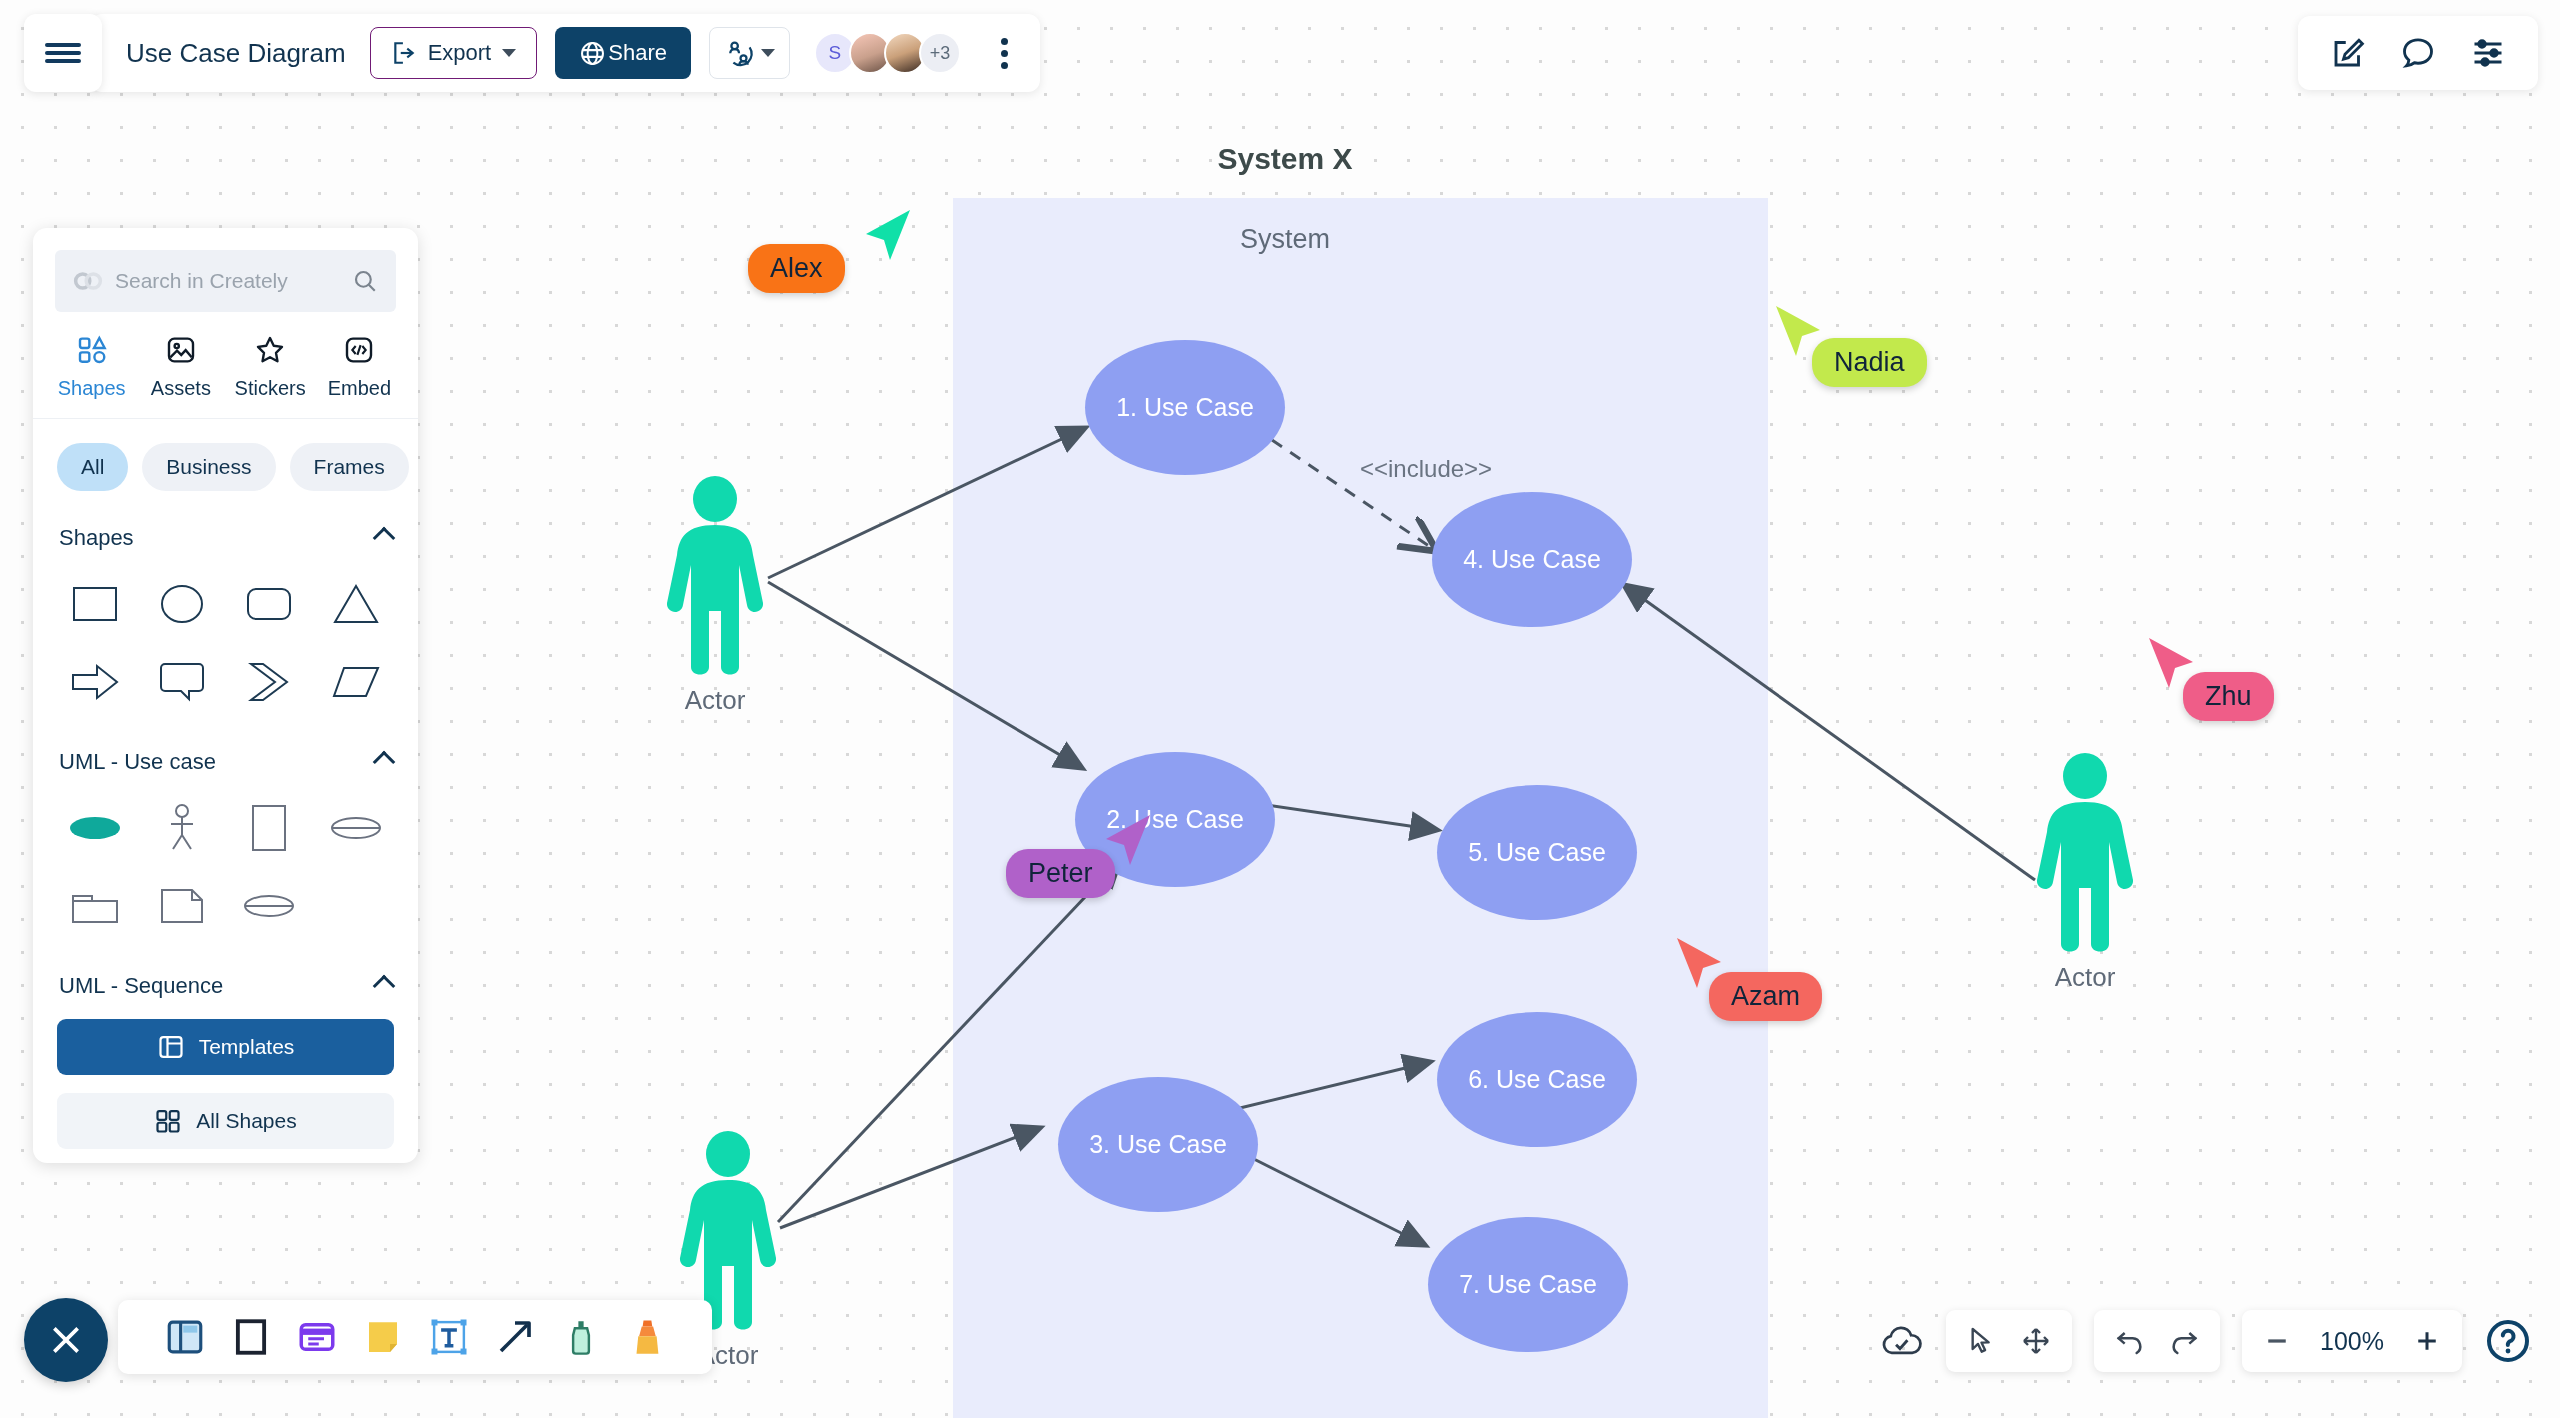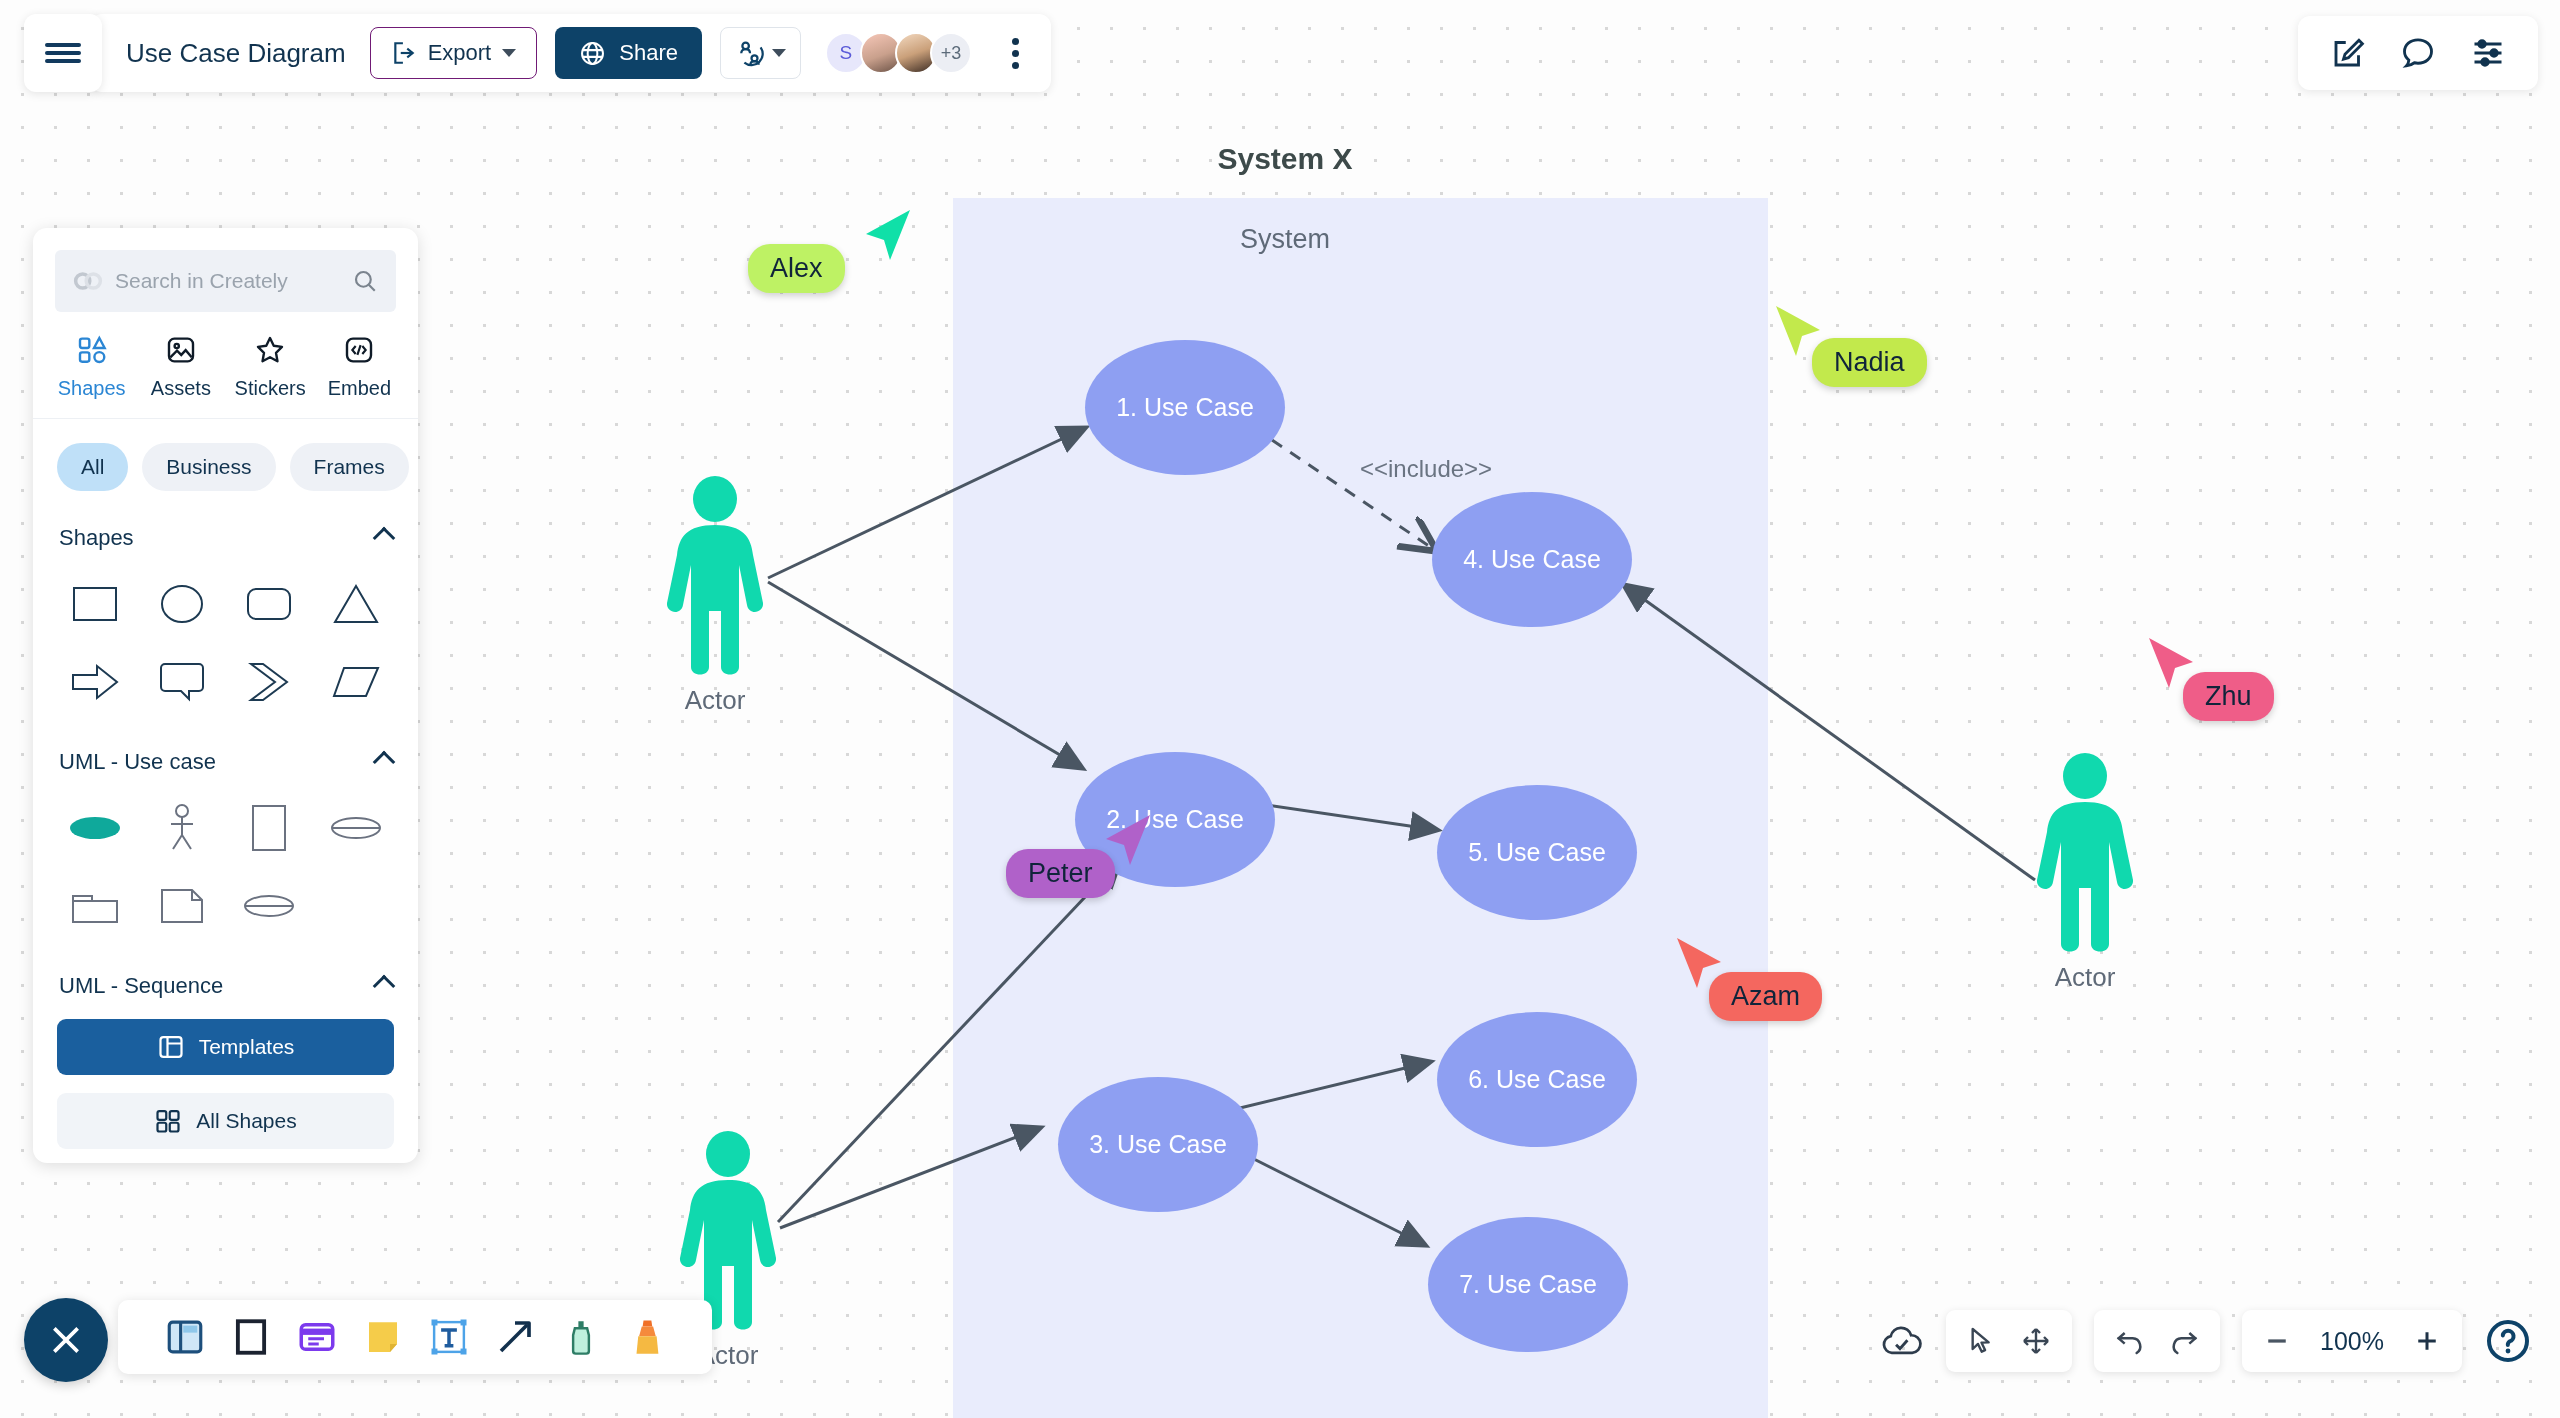--- a/index.html
+++ b/index.html
@@ -37,21 +37,21 @@
   }
   .doc-title { font-size: 26px; color: #11334f; white-space: nowrap; margin-right: 6px; }
 
   .btn-outline {
     display: flex; align-items: center; gap: 11px;
     height: 52px; padding: 0 20px;
     border: 1px solid #701a75; border-radius: 8px; background: #fff;
     font-size: 22px; color: #11334f; cursor: pointer; white-space: nowrap;
   }
   .btn-primary {
-    display: flex; align-items: center; gap: 13px;
+    display: flex; align-items: center; gap: 2px;
     height: 52px; padding: 16px 24px;
     border-radius: 8px; background: #0d4268; border: none;
     font-size: 22px; color: #fff; cursor: pointer; white-space: nowrap;
   }
   .btn-icon-only {
     display: flex; align-items: center; gap: 7px;
     height: 52px; padding: 0 14px;
     border: 1px solid #dfe4ea; border-radius: 8px; background: #fff; cursor: pointer;
   }
   .caret { width: 0; height: 0; border-left: 7px solid transparent; border-right: 7px solid transparent; border-top: 8px solid #3e4d5c; }
@@ -262,21 +262,21 @@
       <ellipse cx="30" cy="12" rx="11" ry="11.5" fill="#10d9ae"></ellipse>
       <path d="M30 25 C16 25 12 31 11 40 L6 64 C5.5 69 13 70.5 14 65 L18 45 L18 96 C18 101 27 101 27 96 L27 68 L33 68 L33 96 C33 101 42 101 42 96 L42 45 L46 65 C47 70.5 54.5 69 54 64 L49 40 C48 31 44 25 30 25 Z" fill="#10d9ae"></path>
     </svg>
     <span class="lbl">Actor</span>
   </div>
 
   <div class="cursor" style="left:748px;top:212px;">
     <svg width="56" height="58" viewBox="0 0 56 58" style="left:112px;top:-4px;">
       <path d="M50 2 L6 26 L24 32 L30 52 Z" fill="#10e0a8"></path>
     </svg>
-    <div class="pill" style="background:#bef264;left:0;top:32px;">Alex</div>
+    <div class="pill" style="background:#f97316;left:0;top:32px;">Alex</div>
   </div>
 
   <div class="cursor" style="left:1782px;top:318px;">
     <svg width="56" height="58" viewBox="0 0 56 58" style="left:-10px;top:-14px;">
       <path d="M4 2 L48 26 L30 32 L24 52 Z" fill="#c2e94c"></path>
     </svg>
     <div class="pill" style="background:#c2e94c;left:30px;top:20px;">Nadia</div>
   </div>
 
   <div class="cursor" style="left:2155px;top:650px;">

